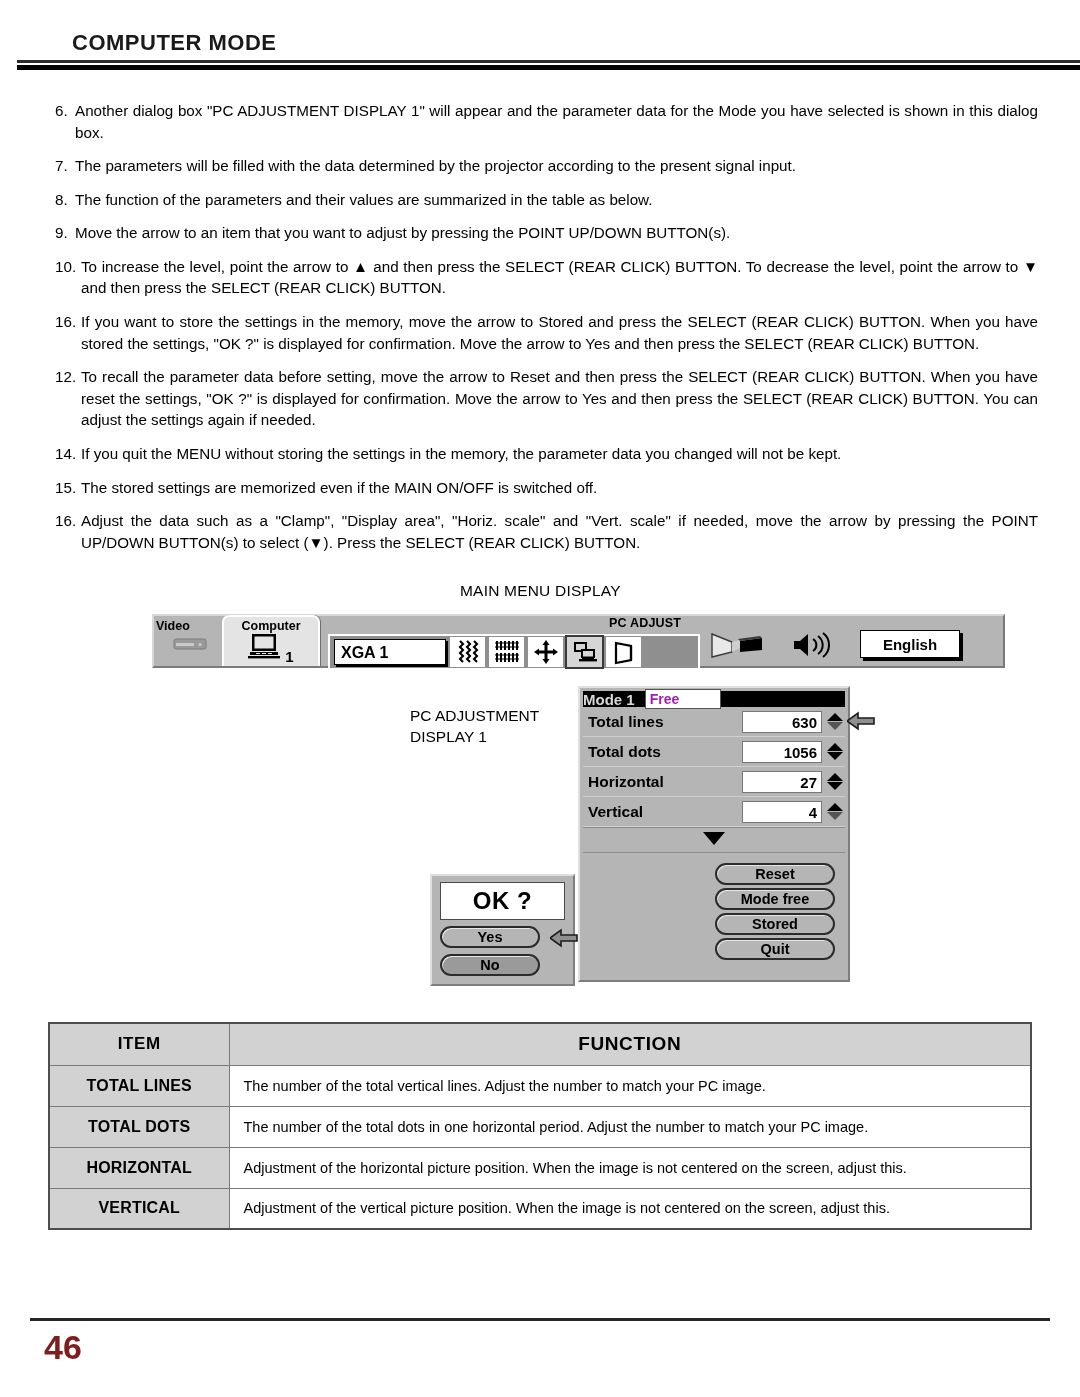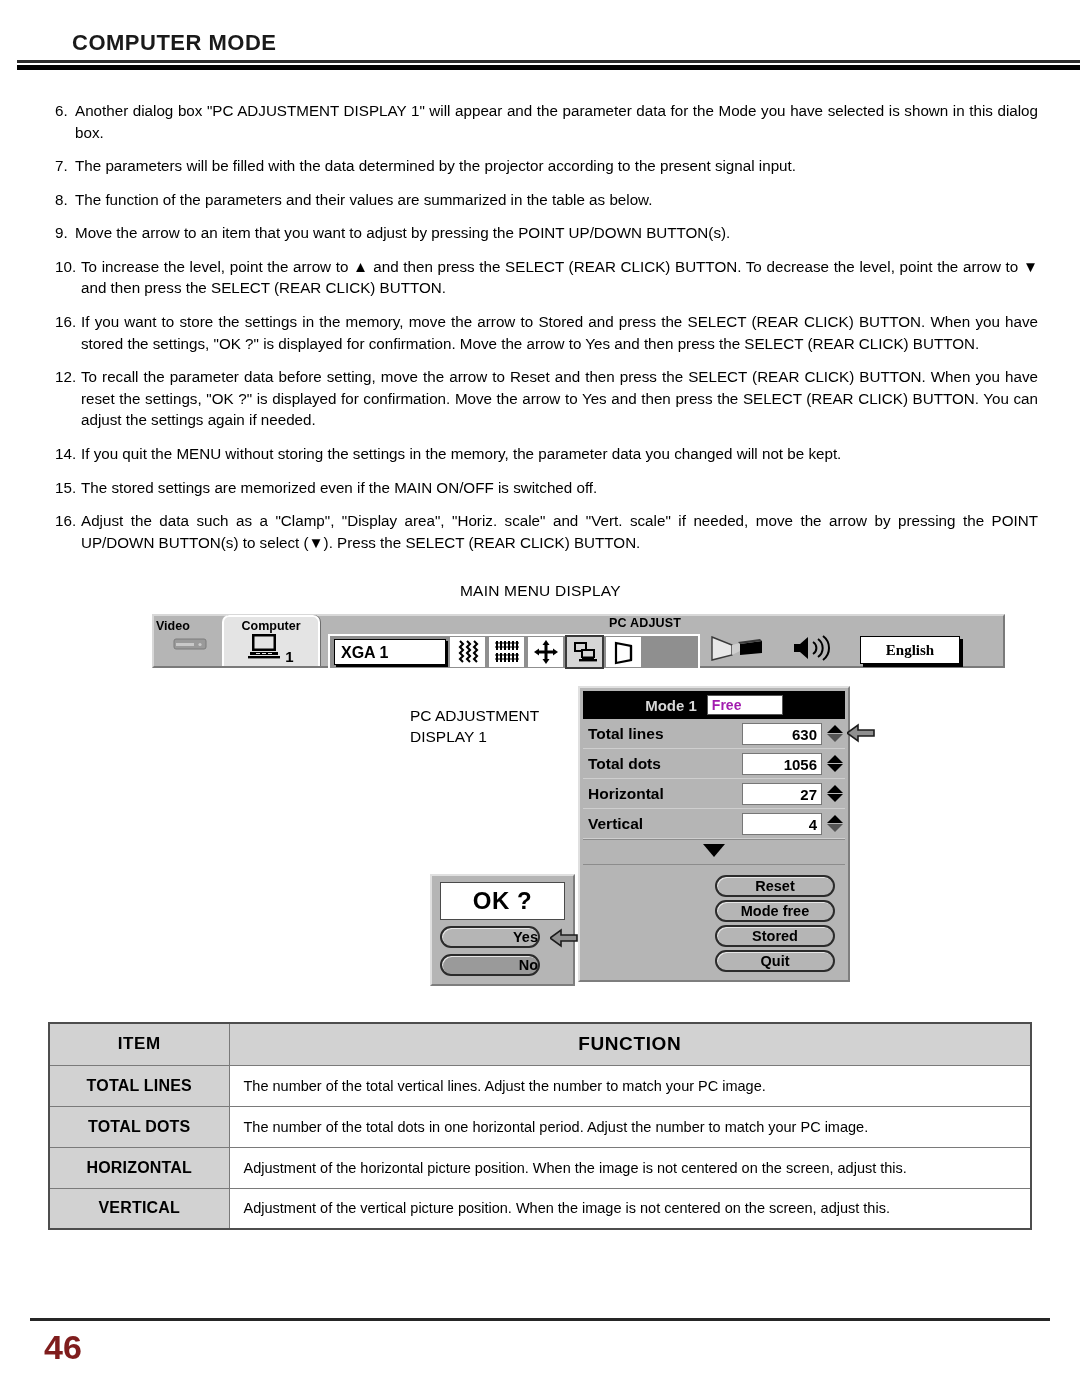--- a/index.html
+++ b/index.html
@@ -86,43 +86,43 @@
     font-size:16px; font-weight:bold; line-height:25px; padding-left:6px;
   }
   .icon-cell {
     width:35px; height:30px; background:#ffffff;
     display:flex; align-items:center; justify-content:center;
   }
   .icon-cell.sel { outline:2px solid #3a3a3a; outline-offset:0px; background:#d6d6d6; }
 
   #right-icons {
     position:absolute; left:556px; top:14px; height:40px; width:290px;
-    display:flex; align-items:center; gap:26px;font-family:Liberation Serif, serif;
+    display:flex; gap:26px;
   }
   #lang-box {
     width:100px; height:28px; background:#ffffff;
     border:1px solid #000; box-shadow:3px 3px 0 #000;
     font-size:15px; font-weight:bold; line-height:27px; text-align:center;
   }
 
   
   #pcadj-caption {
     position:absolute; left:410px; top:128px;
     font-size:15.5px; line-height:1.35;
   }
   #pcadj-panel {
     position:absolute; left:578px; top:686px; width:272px; height:296px;
     background:#b5b5b5;
     border:2px solid #7e7e7e;
     border-top-color:#e0e0e0; border-left-color:#e0e0e0;
     padding:3px;
   }
   #mode-header {
-    height:28px; background:#000000; color:#d8d8d8;
-    display:flex; align-items:center; justify-content:center; gap:10px;
+    height:16px; background:#000000; color:#d8d8d8;
+    display:flex; align-items:center; gap:10px;
     font-size:15px; font-weight:bold;
   }
   #mode-header .mode-free-box {
     background:#ffffff; color:#a21caf; font-size:14px; font-weight:bold;
     width:76px; height:20px; line-height:19px; padding-left:4px;
     border:1px solid #555;
   }
   .param-row {
     height:30px; display:flex; align-items:center;
     border-bottom:1px solid #cfcfcf;
@@ -167,21 +167,21 @@
   }
   #ok-text {
     background:#ffffff; border:1px solid #4a4a4a;
     height:38px; line-height:36px; text-align:center;
     font-size:24px; font-weight:bold; letter-spacing:.5px;
   }
   #ok-dialog .dlg-btn {
     width:100px; height:22px; margin-top:6px; border-radius:11px;
     border:2px solid #2b2b2b; background:#b5b5b5;
     box-shadow:inset 1px 1px 0 #e6e6e6;
-    font-size:14.5px; font-weight:bold; text-align:right; line-height:18px;
+    font-size:14.5px; font-weight:bold; text-align:center; line-height:18px;
   }
   #ok-dialog .dlg-btn.no { background:#9a9a9a; }
   #yes-cursor { position:absolute; left:118px; top:52px; }
 
   
   #item-table {
     position:absolute; left:48px; top:1022px; width:984px;
     border-collapse:collapse;
     border:2px solid #4d4d4d;
   }

